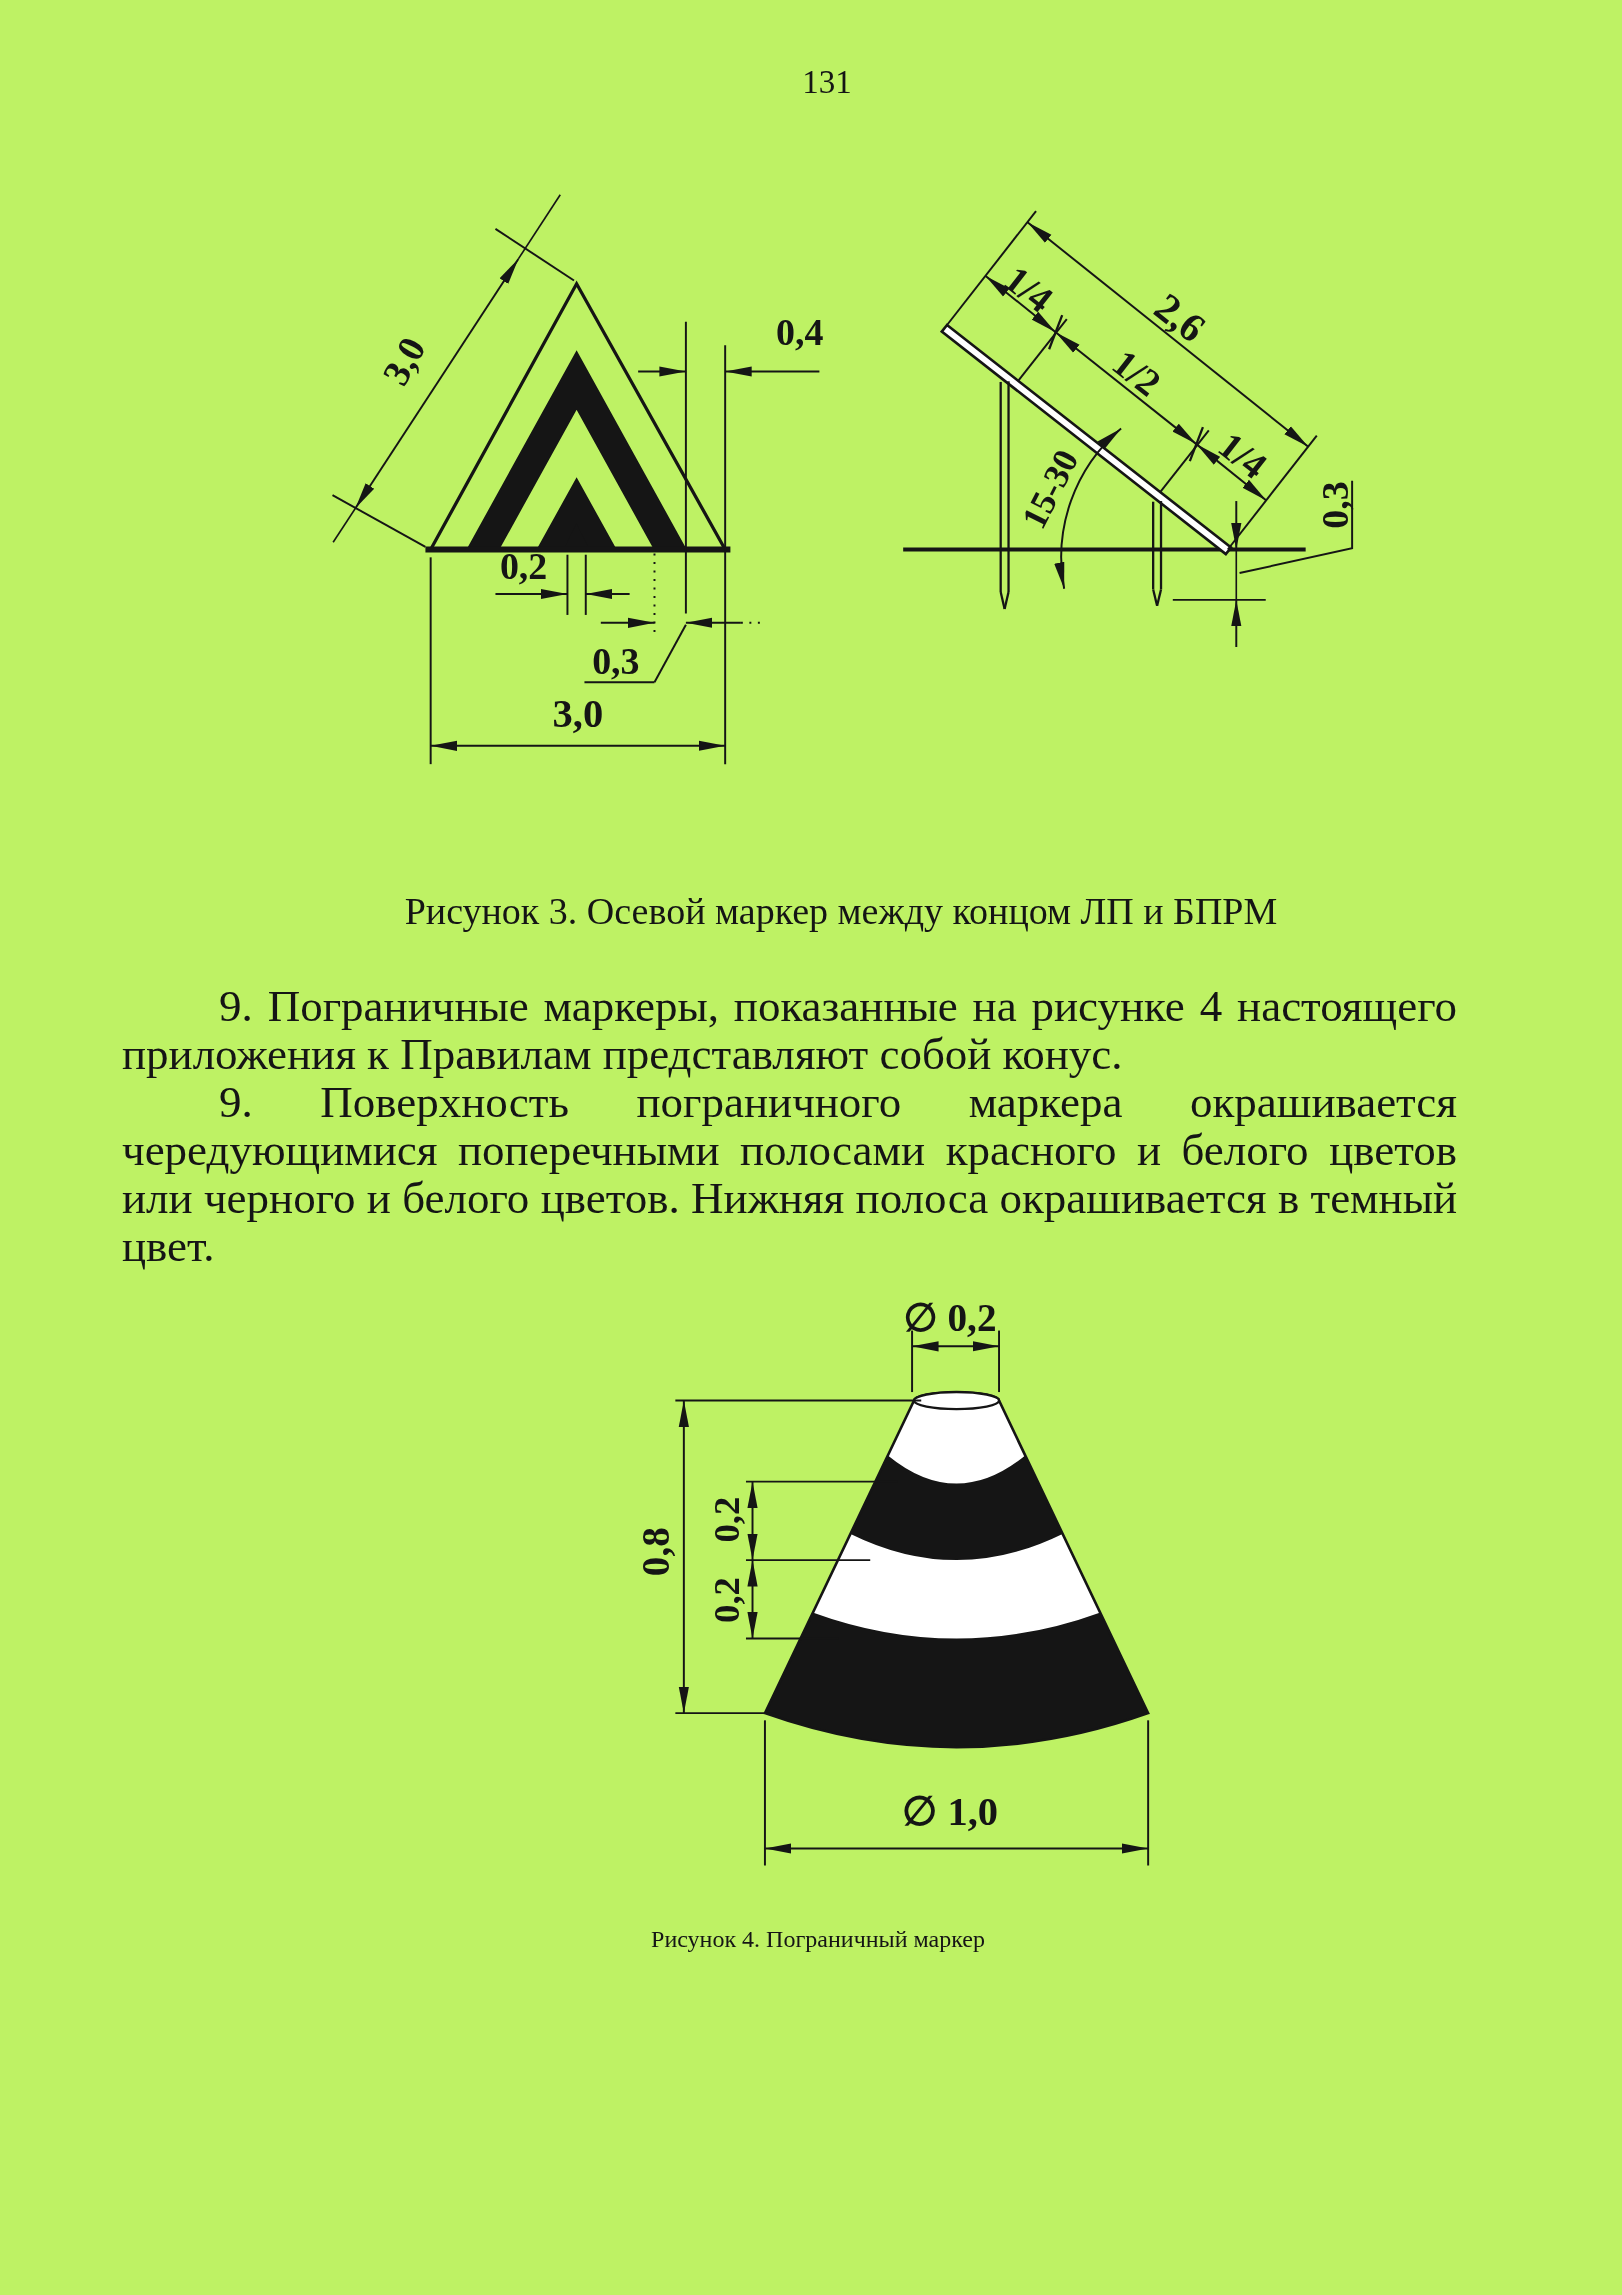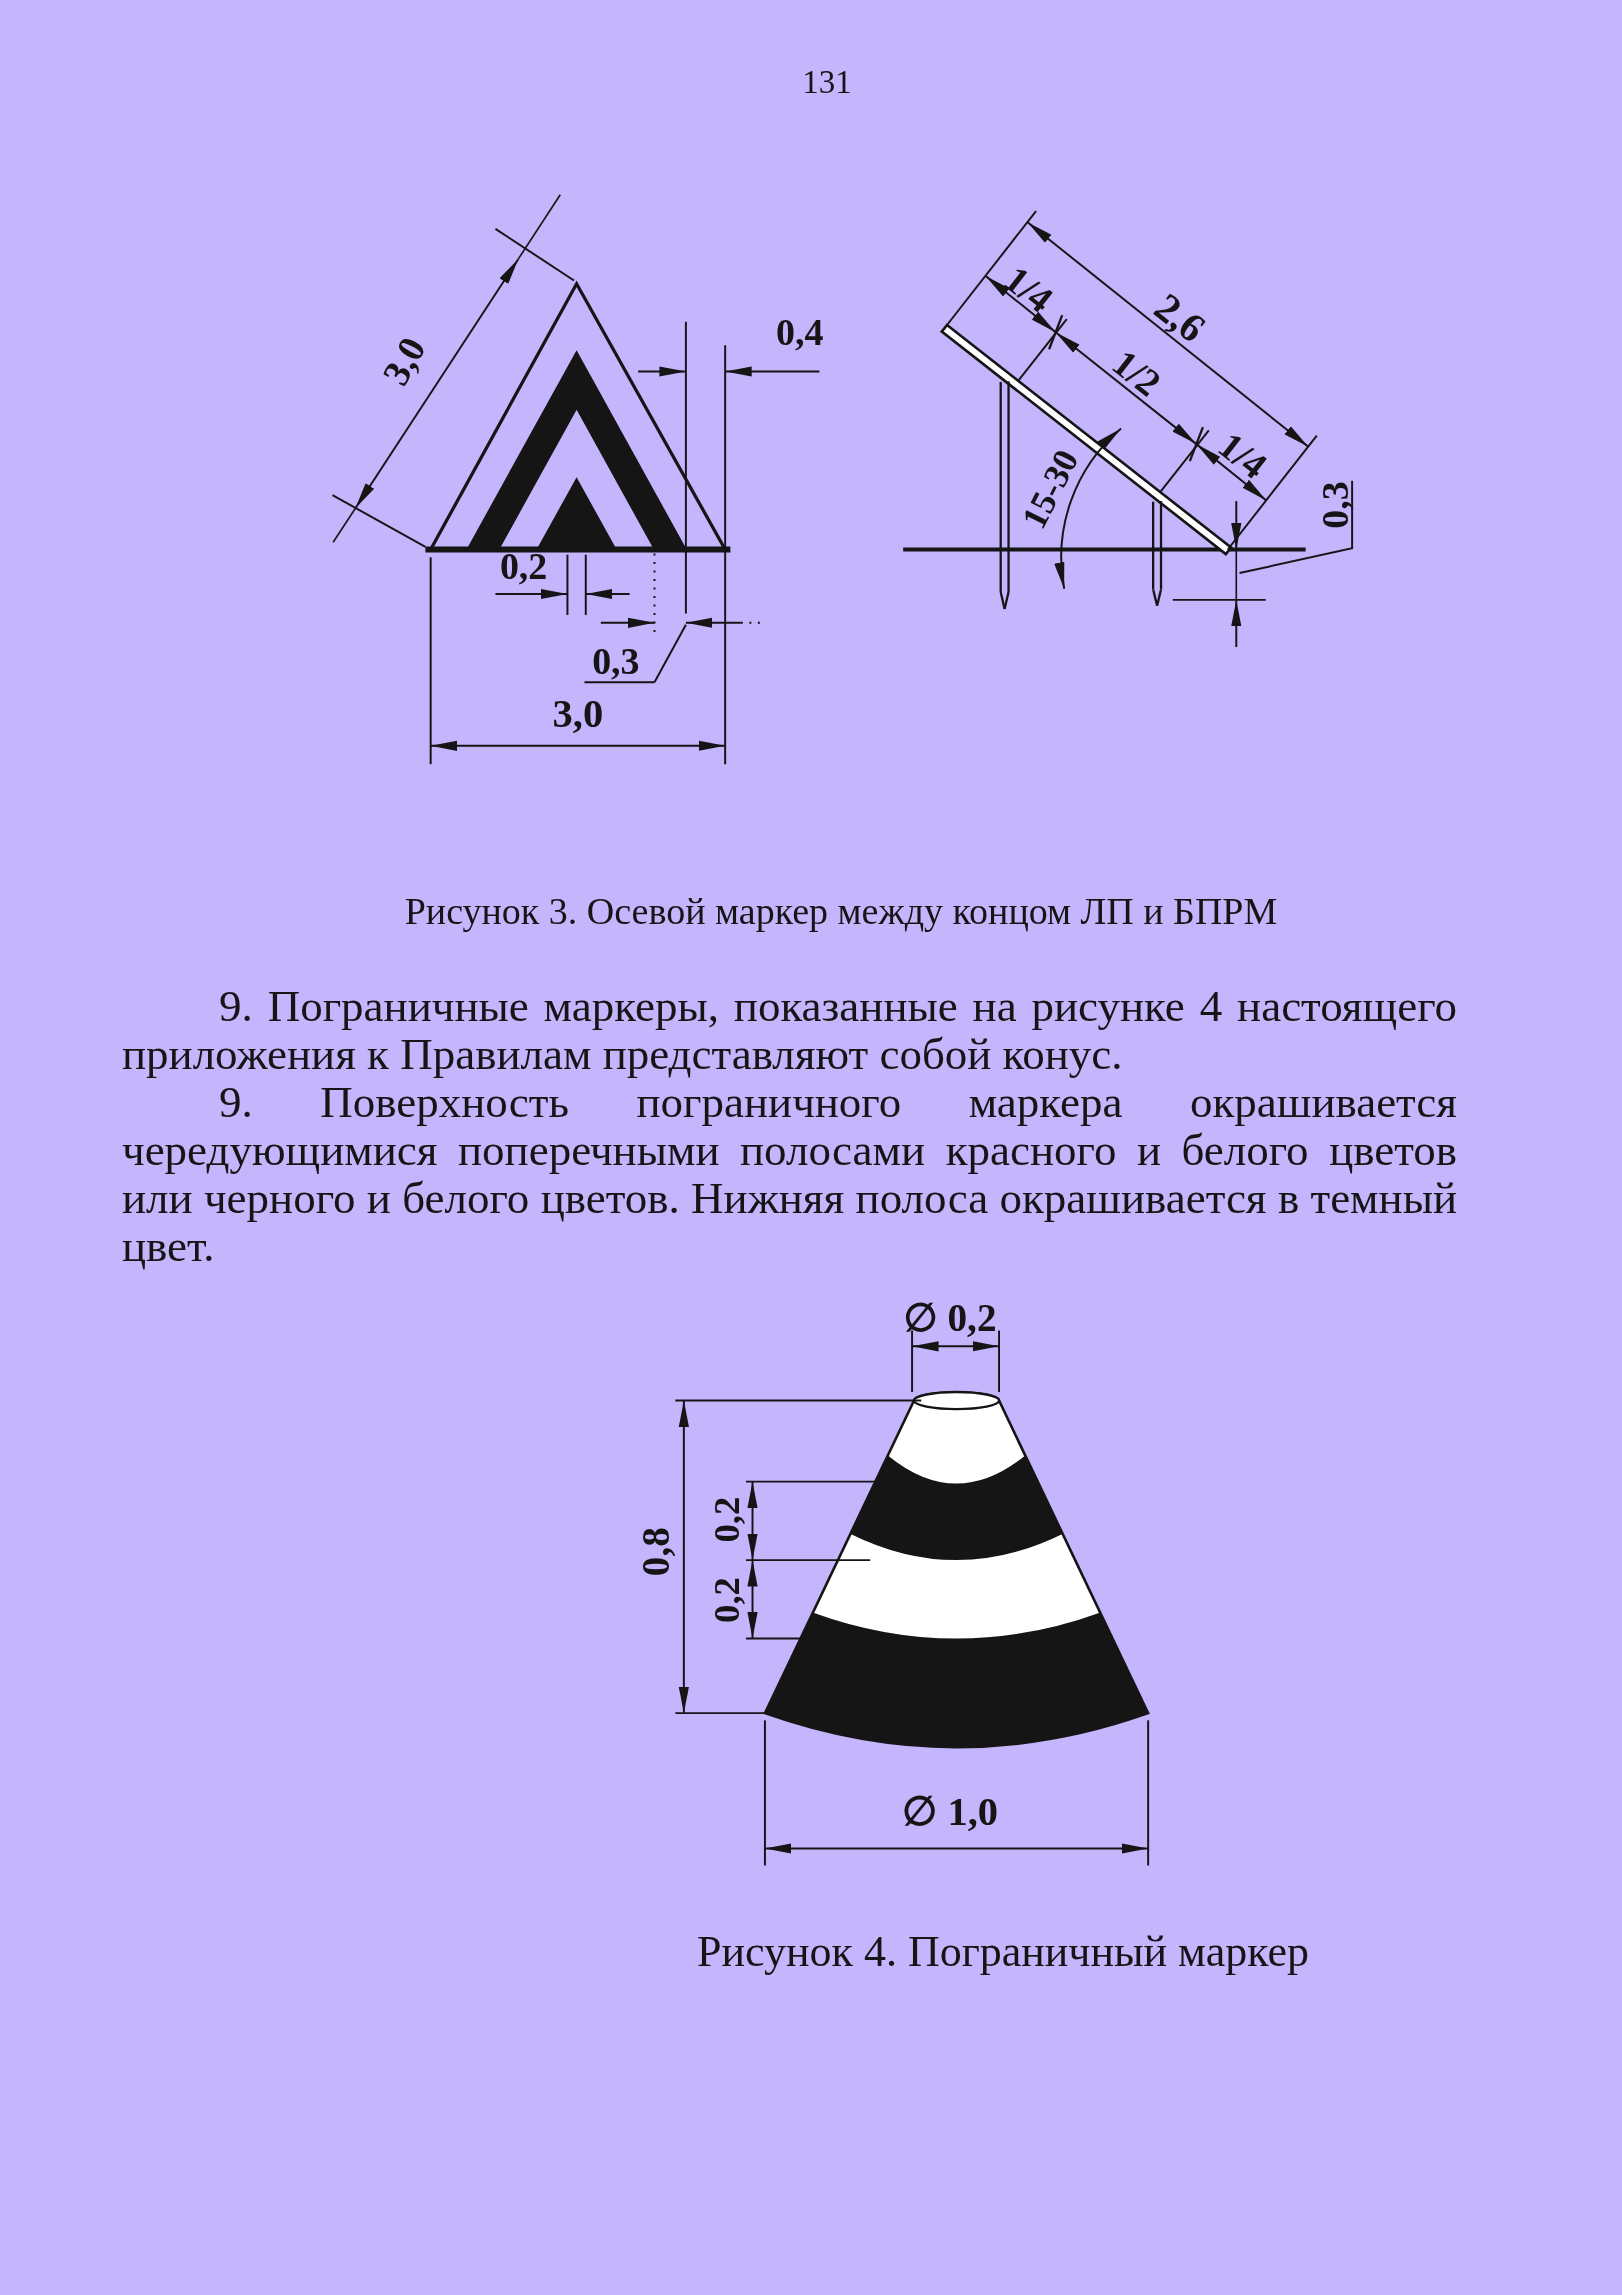--- a/index.html
+++ b/index.html
@@ -1,25 +1,25 @@
 <!DOCTYPE html>
 <html style="font-size:10.5px"><head>
 <meta charset="utf-8">
 <style>
   html,body{margin:0;padding:0;background:#888;}
   .page{
-    position:relative; width:1622px; height:2295px; background:#c4b5fd;
+    position:relative; width:1622px; height:2295px; background:#bef264;
     font-family:"Liberation Serif","DejaVu Serif",serif; color:#151515; overflow:hidden;
   }
   .abs{position:absolute;}
   .pagenum{top:64px;left:729px;width:196px;text-align:center;font-size:33px;}
   .caption{text-align:center;}
   .cap-sub{top:801px;left:350px;width:982px;font-size:37px;}
   .cap-fig3{top:889px;left:350px;width:982px;font-size:38px;}
-  .cap-fig4{top:1926px;left:327px;width:982px;font-size:44px;text-align:right;}
+  .cap-fig4{top:1926px;left:327px;width:982px;font-size:24px;}
   .bodytext{top:982px;left:122px;width:1335px;}
   .bodytext p{margin:0;font-size:45px;line-height:48px;text-align:justify;text-indent:97px;}
   svg{position:absolute;overflow:visible;}
   svg text{font-family:"Liberation Serif","DejaVu Serif",serif;font-weight:bold;fill:#151515;}
   .dimtext{font-size:58px;}
   .ink{fill:#151515;stroke:none;}
   .thin{stroke:#151515;stroke-width:3;fill:none;}
   .thin2{stroke:#151515;stroke-width:2.5;fill:none;}
   .dim{stroke:#151515;stroke-width:3;fill:none;}
   .dotted{stroke-dasharray:3 10;}

